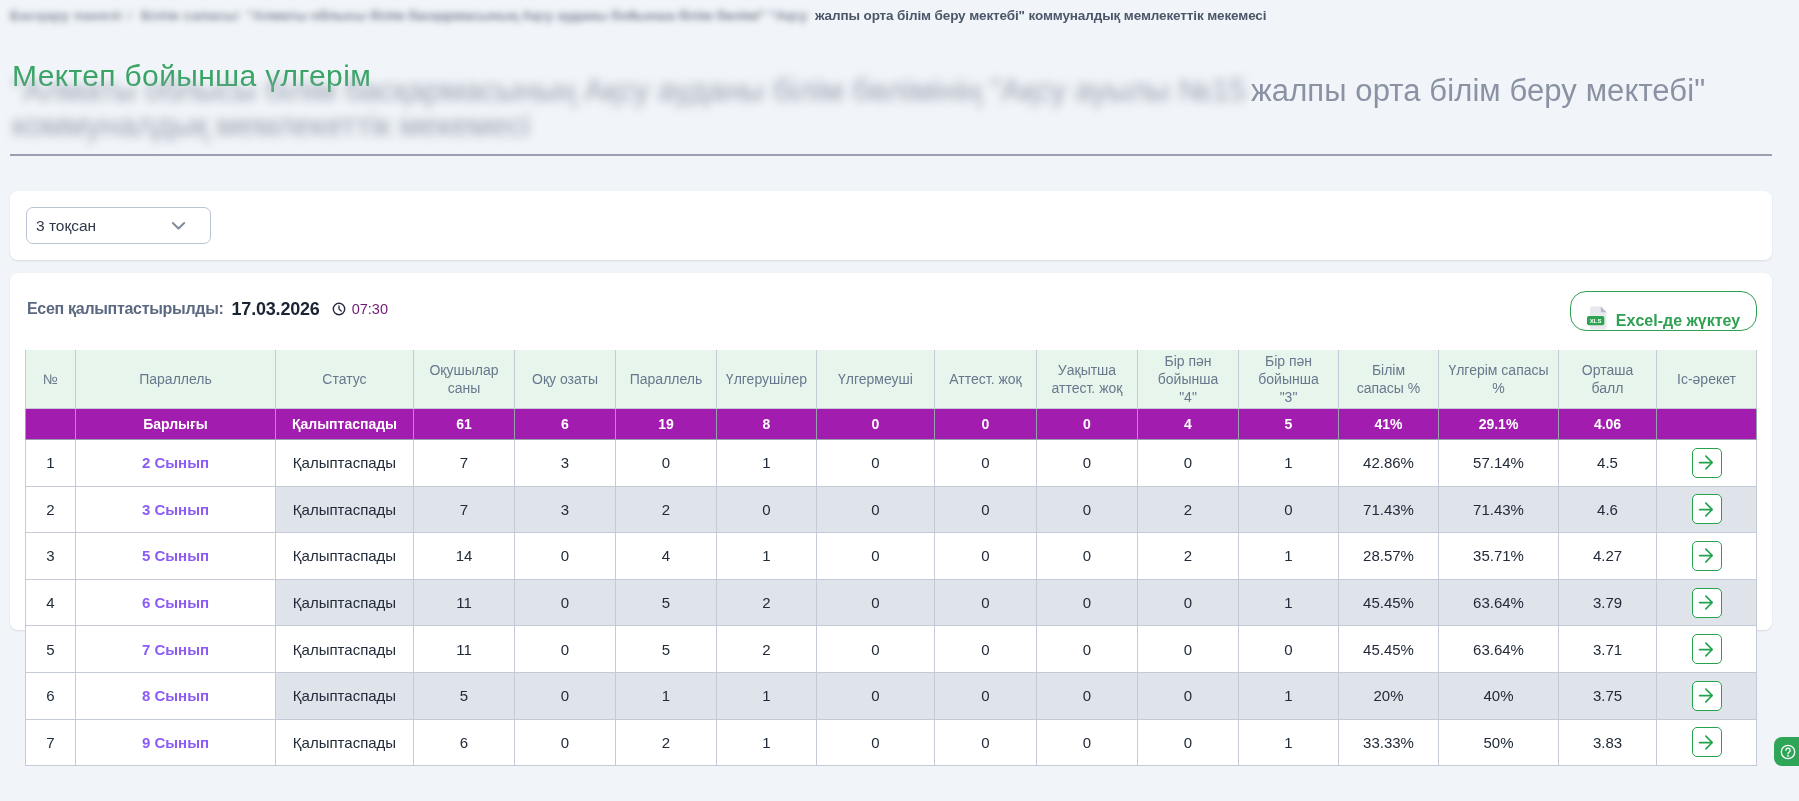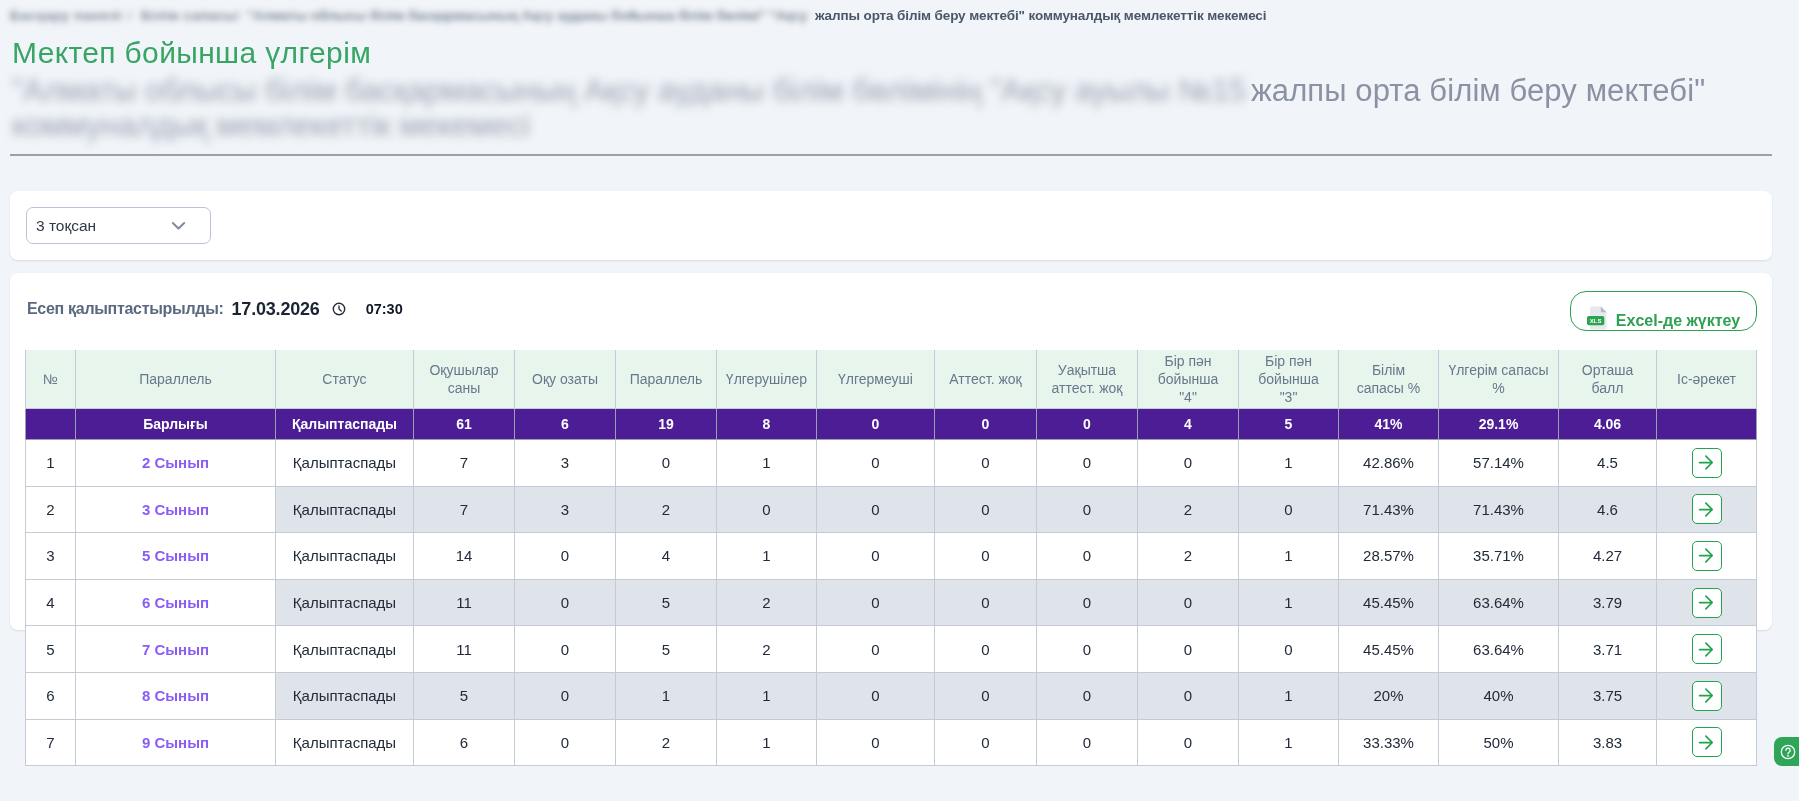--- a/index.html
+++ b/index.html
@@ -17,21 +17,21 @@
 }
 .breadcrumb span { position:absolute; top:0; }
 .breadcrumb .bl { filter:blur(3px); color:#767f91; }
 .breadcrumb .b1 { left:10px; letter-spacing:0.75px; }
 .breadcrumb .s1 { left:128px; font-weight:400; }
 .breadcrumb .b2 { left:141px; letter-spacing:0.5px; }
 .breadcrumb .s2 { left:236px; font-weight:400; }
 .breadcrumb .b3 { left:247px; }
 .breadcrumb .vis { left:815px; letter-spacing:-0.12px; }
 h1.title {
-  position:absolute; left:12px; top:36px;
+  position:absolute; left:12px; top:59px;
   font-size:30px; font-weight:500; color:#38a565;
   letter-spacing:0.35px; line-height:34px;
 }
 .subtitle { position:absolute; left:0; top:74px; width:1799px; height:72px;
   font-size:31px; color:#8a92a4; line-height:34px;}
 .subtitle span { position:absolute; white-space:nowrap; }
 .sub-b1 { left:12px; top:0px; filter:blur(5px); color:#9aa1b0; }
 .sub-vis { left:1251px; top:0px; letter-spacing:0.1px; }
 .sub-b2 { left:12px; top:35px; filter:blur(5px); color:#9aa1b0; }
 .hr { position:absolute; left:10px; top:154px; width:1762px; height:0; border-top:2px solid #99a1b0; }
@@ -52,21 +52,21 @@
   background:#33a65c; color:#fff; border:none; border-radius:6px;
   font-family:inherit; font-size:15px; font-weight:600;
   display:flex; align-items:center; justify-content:center; gap:8px;
 }
 .genline {
   position:absolute; left:17px; top:16px; height:40px;
   display:flex; align-items:center; font-size:16px; font-weight:600; color:#5b6980;
 }
 .genline .date { font-size:18px; font-weight:bold; color:#1b2433; margin-left:8px; letter-spacing:-0.2px; }
 .genline .clock { margin-left:12px; display:flex; align-items:center; }
-.genline .time { font-size:14.5px; font-weight:700; color:#0f172a; margin-left:20px; }
+.genline .time { font-size:14.5px; font-weight:400; color:#701a75; margin-left:6px; }
 .btn-excel {
   position:absolute; right:15px; top:18px; height:40px; width:187px;
   background:#fff; border:1px solid #2ea052; border-radius:16px;
   color:#2ea052; font-family:inherit; font-size:16px; font-weight:600;
   display:flex; align-items:flex-end; justify-content:center; gap:9px;
 }
 
 table.rep {
   position:absolute; left:15px; top:77px;
   border-collapse:collapse; table-layout:fixed;
@@ -76,21 +76,21 @@
 table.rep th, table.rep td {
   border:1px solid #c5cbd6; text-align:center; vertical-align:middle;
   overflow:hidden;
 }
 table.rep th {
   background:#e8f5ed; color:#68788c; font-weight:400; font-size:14px;
   line-height:18px; height:56px; border-top:none;
   padding:2px 4px;
 }
 tr.total td {
-  background:#4c1d95; color:#fff; font-weight:bold; font-size:14px;
+  background:#a21caf; color:#fff; font-weight:bold; font-size:14px;
   height:31px; border-color:#98a0ae; border-top:none;
 }
 tr.data td { height:46.6px; color:#222b39; background:#fff; }
 tr.data td.par { font-weight:bold; color:#8b5cf6; }
 tr.alt td { background:#dfe3ea; }
 tr.alt td.w { background:#fff; }
 .gobtn {
   width:30px; height:30px; border:1.5px solid #25a24c; border-radius:5px;
   background:#fff; display:inline-flex; align-items:center; justify-content:center;
   vertical-align:middle;

